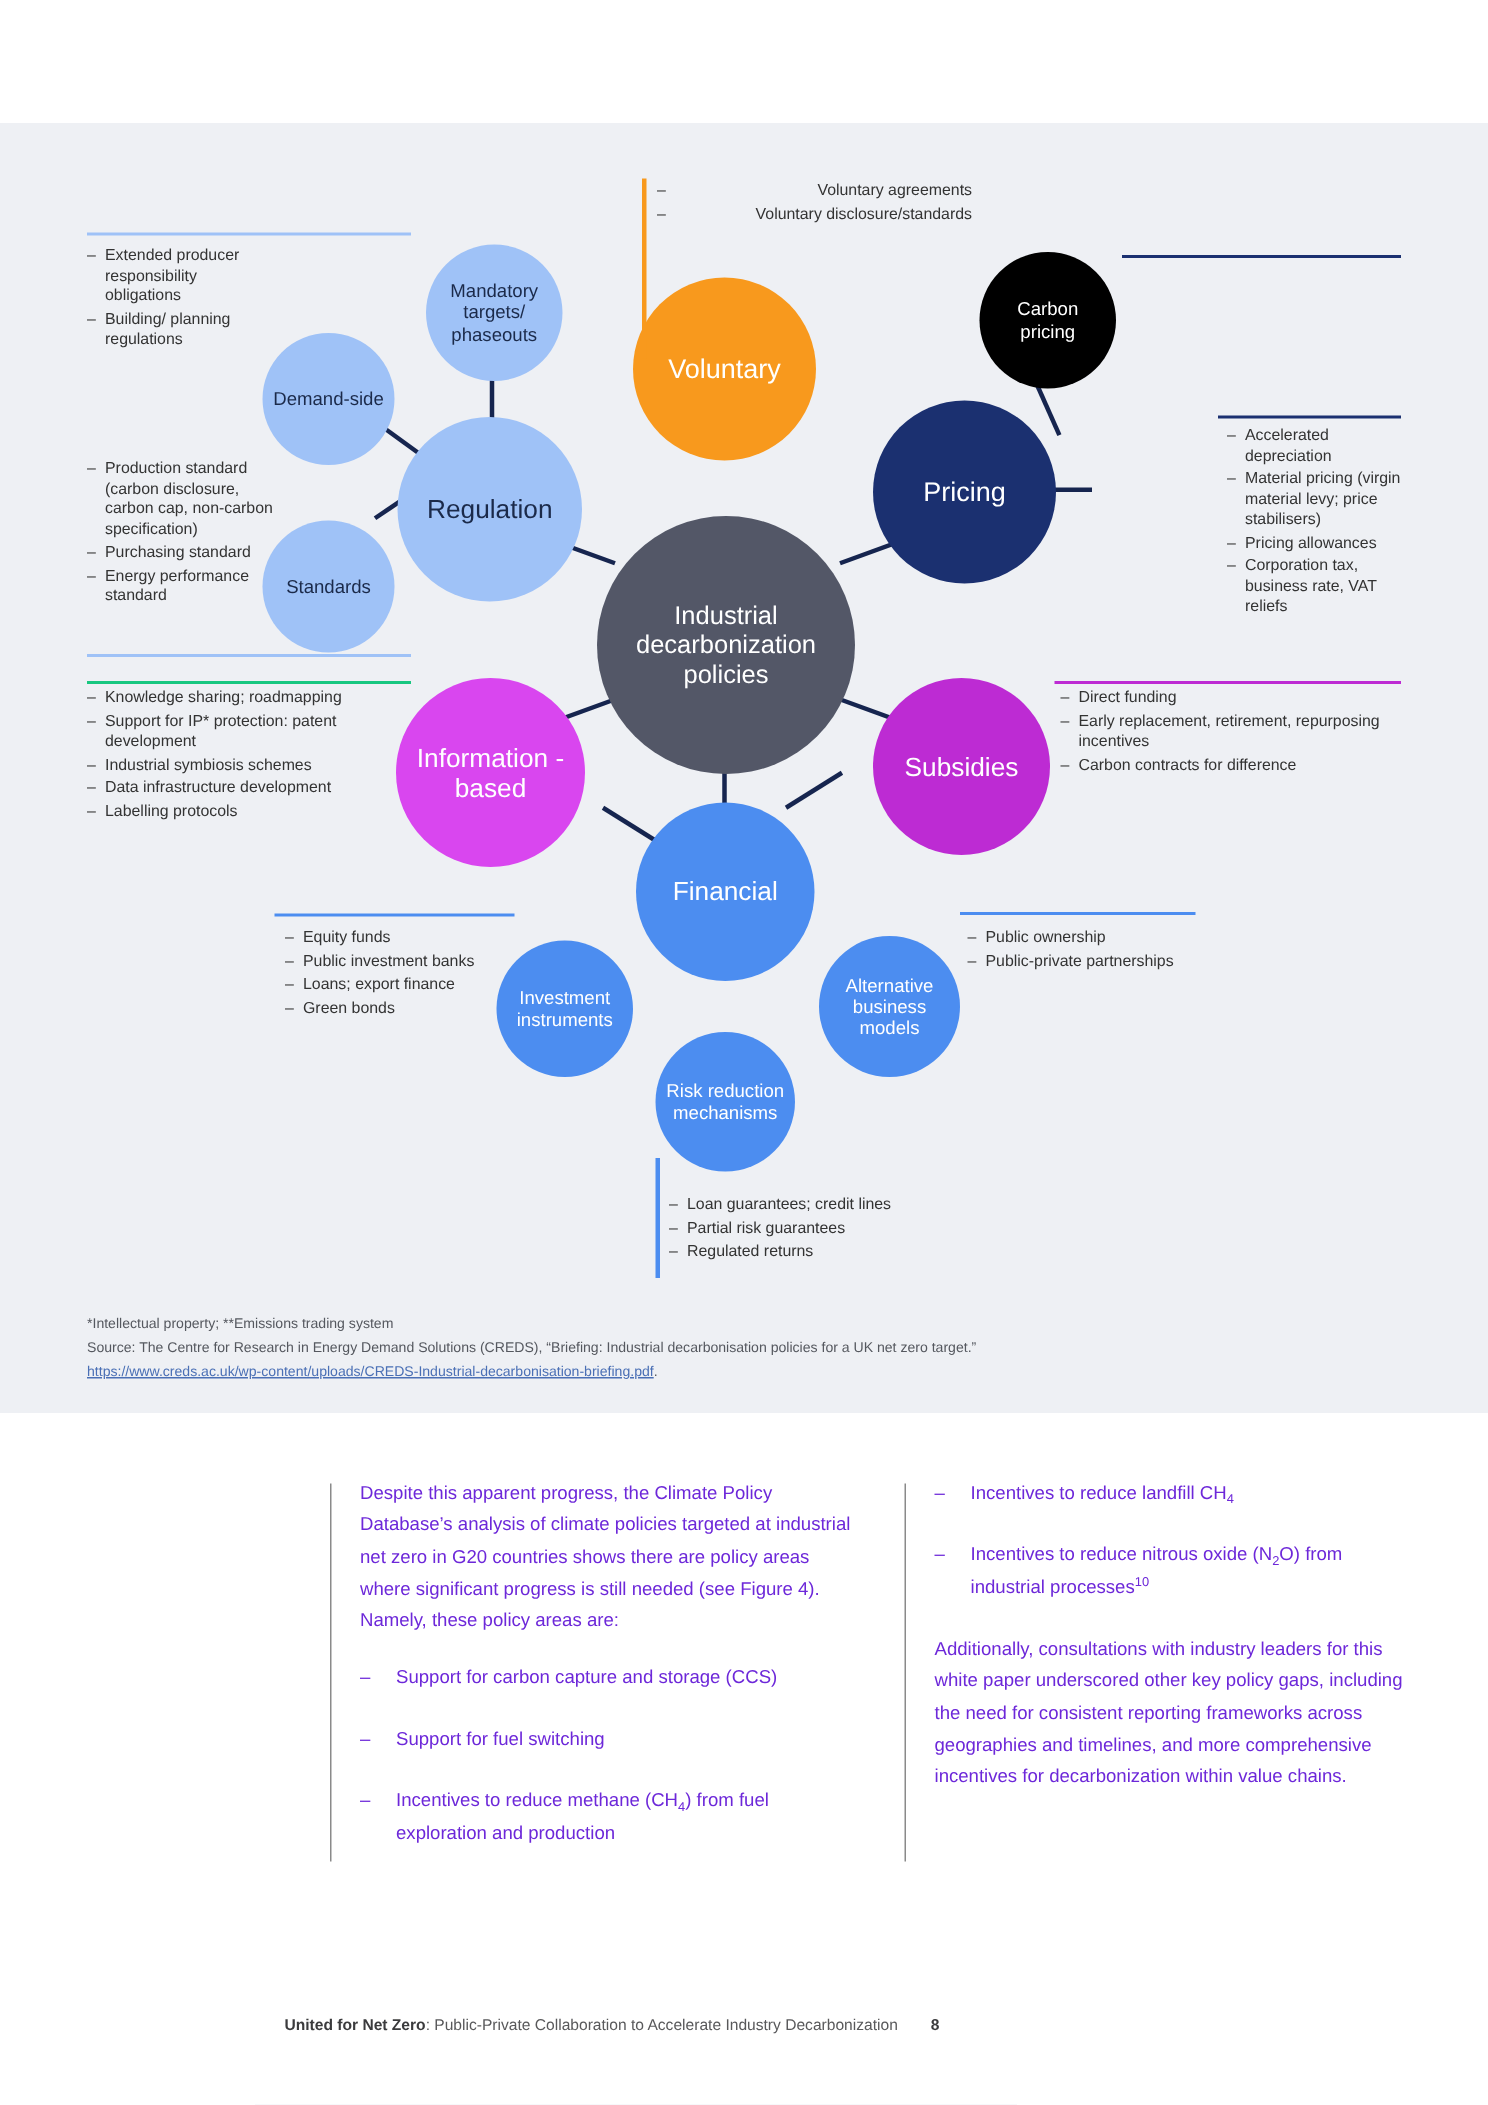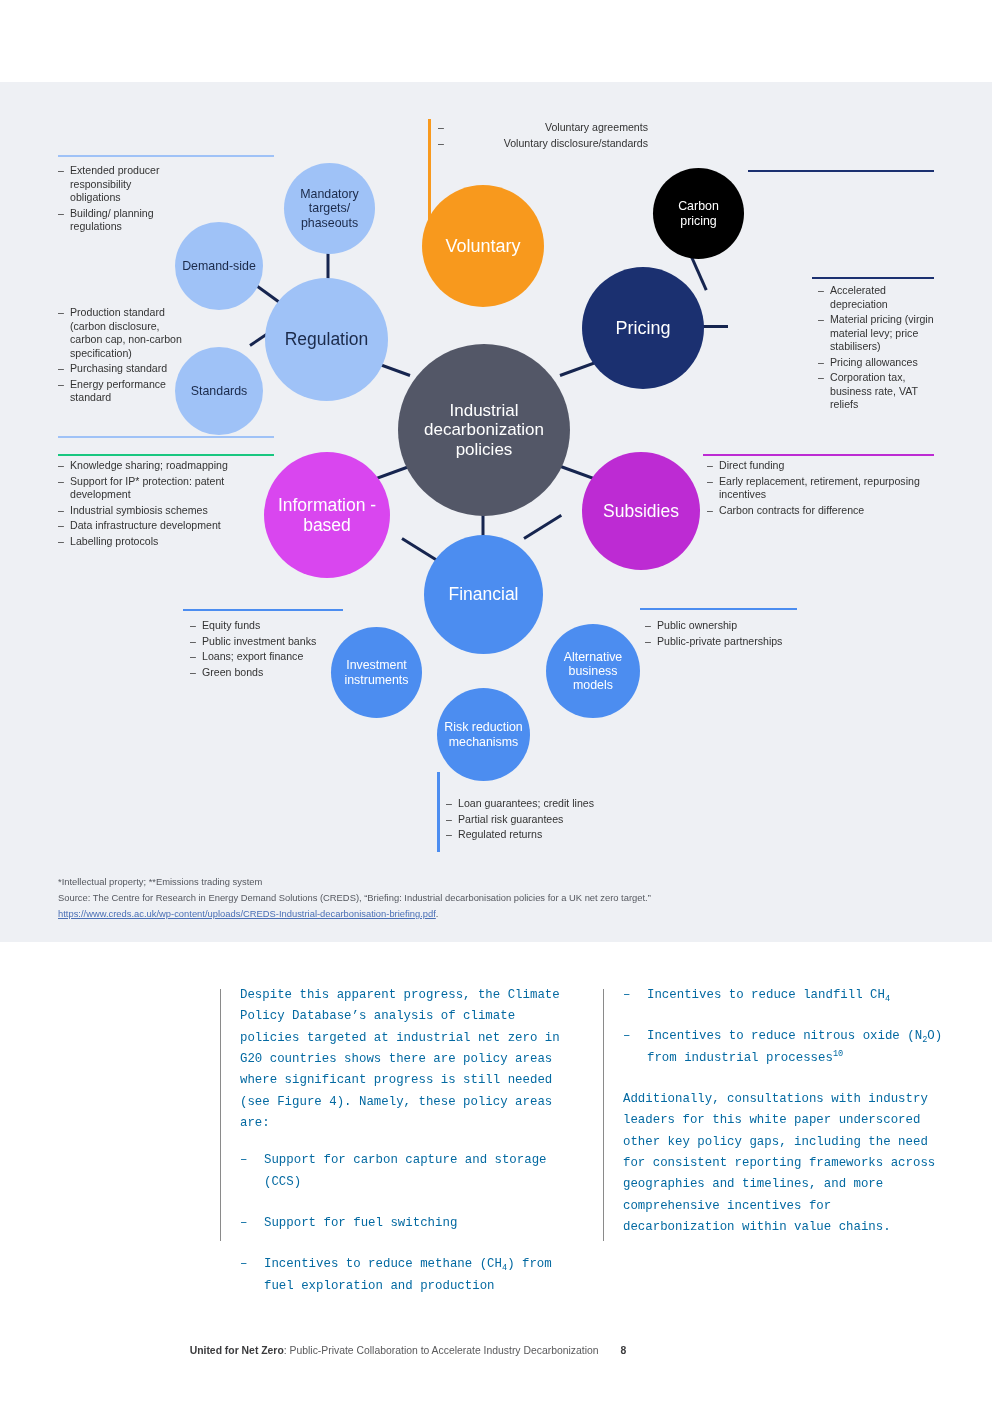--- a/index.html
+++ b/index.html
@@ -60,21 +60,21 @@
   .rule{position:absolute;height:2px;}
   .vrule{position:absolute;width:2px;}
 
   
   .footnote{
     position:absolute;left:58px;top:874px;font-size:9.4px;color:#55585f;line-height:1.7;
   }
   .footnote .link{color:#4a6fb5;text-decoration:underline;}
 
   
-  .col{position:absolute;font-size:12.4px;color:#0369a1;line-height:1.72;font-family:Liberation Mono, monospace;}
+  .col{position:absolute;font-size:12.4px;color:#6d28d9;line-height:1.72;}
   .col p{margin:0 0 16px 0;}
   .col .cdiv{position:absolute;left:-20px;top:4px;width:1px;height:252px;background:#8a8a8a;}
   .col ul{list-style:none;margin:0;padding:0;}
   .col li{position:relative;padding-left:24px;margin-bottom:20px;}
   .col li:before{content:"–";position:absolute;left:0;top:0;}
   sub{font-size:8.6px;vertical-align:baseline;position:relative;top:3px;}
   sup{font-size:8.6px;vertical-align:baseline;position:relative;top:-5px;}
 
   
   .footer{

